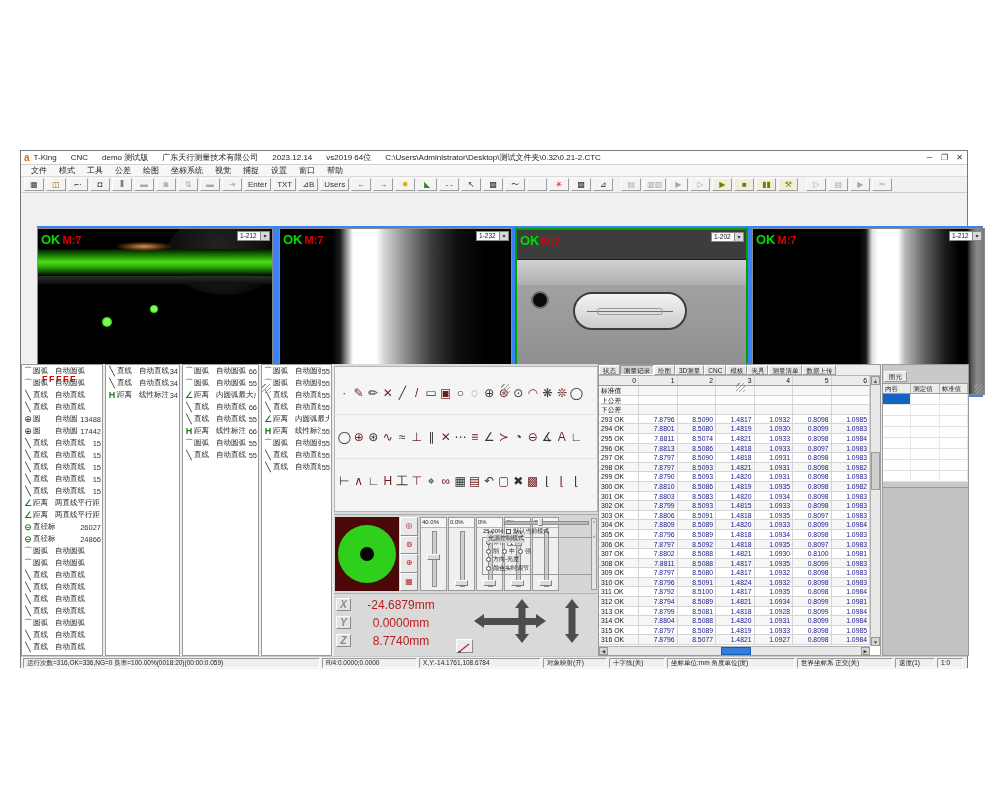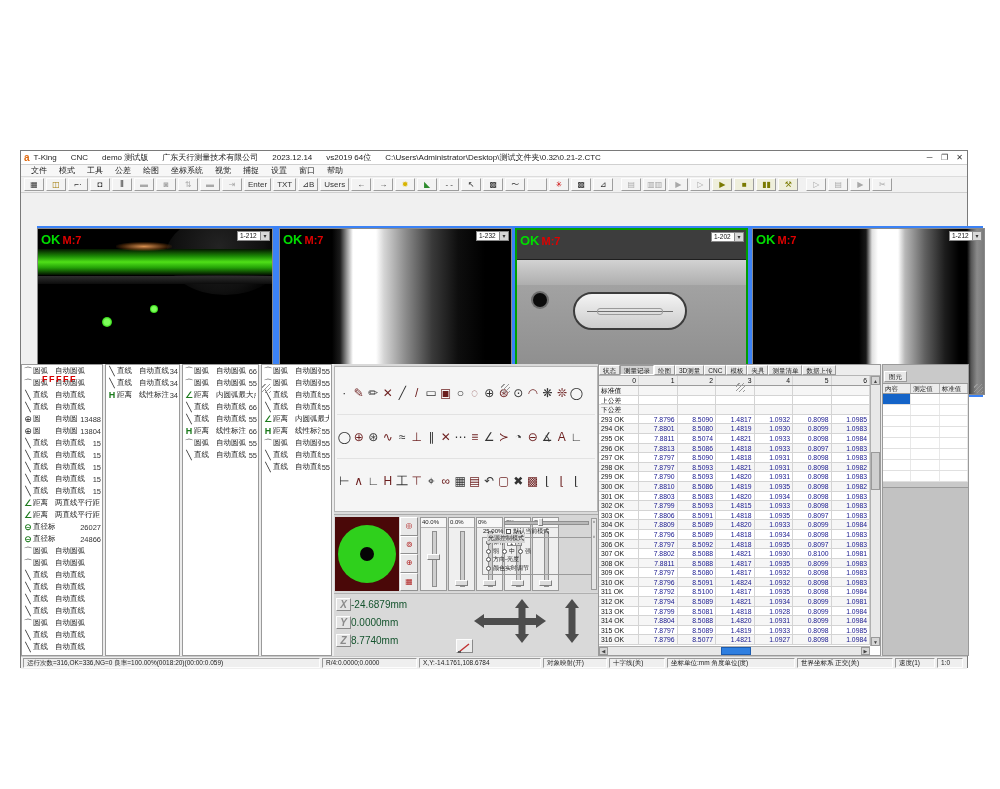--- a/index.html
+++ b/index.html
@@ -99,21 +99,21 @@
   .groupbox{border:1px solid #9a9a9a;margin:1px 2px 0 2px;padding:1px 0;position:relative;}
   .groupbox .legend{position:absolute;top:-4px;left:4px;background:#d6d6d6;padding:0 1px;}
   .mini-combo{display:inline-flex;border:1px solid #888;background:#fff;height:7px;margin-left:2px;}
   .mini-combo .v{padding:0 2px;line-height:6px;}
   .mini-combo .b{width:6px;background:#d8d8d8;border-left:1px solid #888;font-size:4px;line-height:6px;text-align:center;}
   .lo-scroll{position:absolute;right:0;top:2px;bottom:2px;width:6px;border:1px solid #9a9a9a;background:#e5e5e5;font-size:4px;text-align:center;color:#555;}
 
   .dro{position:absolute;left:0;top:229px;width:100%;height:63px;background:#d9d9d9;border-top:1px solid #b0b0b0;}
   .dro-row{position:absolute;left:2px;height:17px;display:flex;align-items:center;}
   .axisbox{width:15px;height:13px;border:1px solid;border-color:#fdfdfd #8a8a8a #8a8a8a #fdfdfd;background:#e4e4e4;color:#8a8a8a;font-weight:bold;font-style:italic;font-size:10px;line-height:11px;text-align:center;}
-  .droval{width:100px;text-align:left;font-size:10px;color:#14532d;}
+  .droval{width:100px;text-align:center;font-size:12px;color:#b91c1c;}
   .diagbtn{position:absolute;left:122px;top:45px;width:17px;height:14px;border:1px solid;border-color:#fdfdfd #8a8a8a #8a8a8a #fdfdfd;background:#ececec;}
   .arrows1{position:absolute;left:140px;top:5px;}
   .arrows2{position:absolute;left:230px;top:5px;}
 
   
   .tablearea{position:absolute;left:577px;top:0;width:283px;height:292px;background:#fff;border:1px solid #9a9a9a;overflow:hidden;}
   .ttabs{display:flex;height:11px;background:#ececec;border-bottom:1px solid #b5b5b5;}
   .ttab{font-size:6.5px;line-height:9px;padding:0 3px;border:1px solid;border-color:#fff #9a9a9a #9a9a9a #fff;background:#e8e8e8;color:#222;white-space:nowrap;}
   .ttab.active{background:#d2d2d2;border-color:#9a9a9a #fff #fff #9a9a9a;}
   .grid{position:absolute;left:0;top:11px;right:10px;bottom:9px;overflow:hidden;}
@@ -317,21 +317,21 @@
           <div class="lrow">
             <span class="licon">⊕</span>
             <span class="lname">圆</span>
             <span class="ltype">自动圆</span>
             <span class="lid">13488</span>
           </div>
           <div class="lrow">
             <span class="licon">⊕</span>
             <span class="lname">圆</span>
             <span class="ltype">自动圆</span>
-            <span class="lid">13804</span>
+            <span class="lid">17442</span>
           </div>
           <div class="lrow">
             <span class="licon">╲</span>
             <span class="lname">直线</span>
             <span class="ltype">自动直线</span>
             <span class="lid">15</span>
           </div>
           <div class="lrow">
             <span class="licon">╲</span>
             <span class="lname">直线</span>

